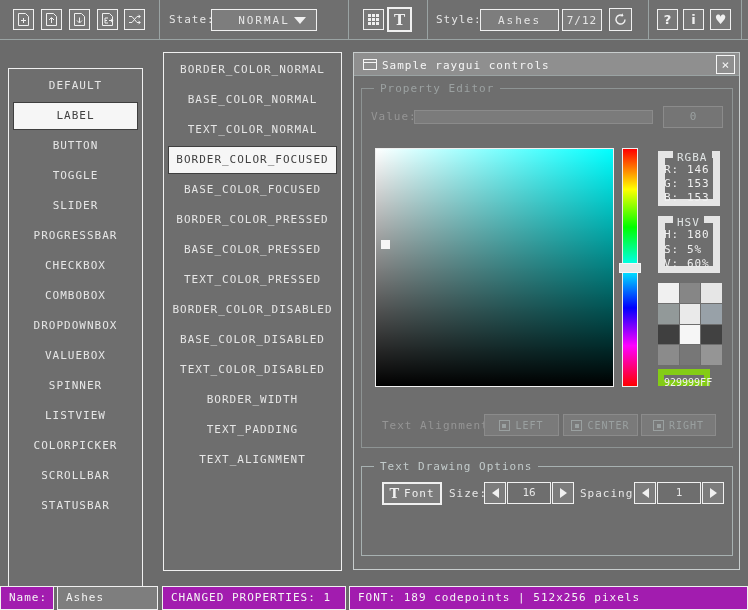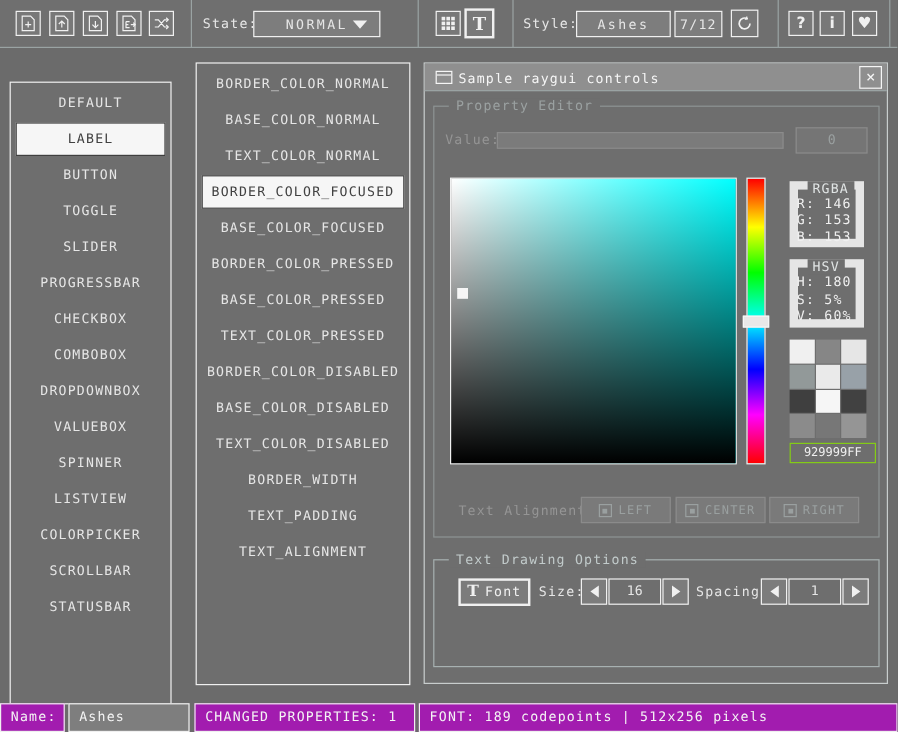--- a/index.html
+++ b/index.html
@@ -72,21 +72,21 @@
                 border:1px solid #f6f6f6; }
 
   .mini-group { position:absolute; border:7px solid #e5e5e5; }
   .mini-group .gb-label { position:absolute; top:-7px; left:8px; padding:0 4px; background:#6e6e6e;
                           color:#e0e4e4; font-size:11px; letter-spacing:1px; }
   .mini-row { position:absolute; color:#f0f0f0; font-size:11px; letter-spacing:1px; white-space:pre; }
 
   .swatch-grid { position:absolute; left:304px; top:230px; width:64px; height:82px;
                  display:grid; grid-template-columns:repeat(3,1fr); grid-template-rows:repeat(4,1fr); gap:1px; }
   .swatch { width:100%; height:100%; }
-  .hexbox { position:absolute; left:304px; top:316px; width:72px; height:17px; border:1px solid #84cc16;
+  .hexbox { position:absolute; left:304px; top:316px; width:52px; height:17px; border:6px solid #84cc16;
             background:#6e6e6e; color:#f0f0f0; font-size:10px; letter-spacing:0px; text-align:center;
             line-height:15px; }
 
   
   .align-btn { position:absolute; top:361px; width:75px; height:22px; border:1px solid #8b8b8b;
                background:#7a7a7a; color:#9aa0a0; font-size:10px; letter-spacing:1px;
                display:flex; align-items:center; justify-content:center; gap:5px; }
   .align-glyph { position:relative; width:11px; height:11px; border:1px solid #9aa0a0; flex:0 0 auto; }
   .align-glyph i { position:absolute; top:3px; width:4px; height:4px; background:#9aa0a0; }
   .ag-left i { left:2px; } .ag-center i { left:3px; } .ag-right i { right:2px; }

